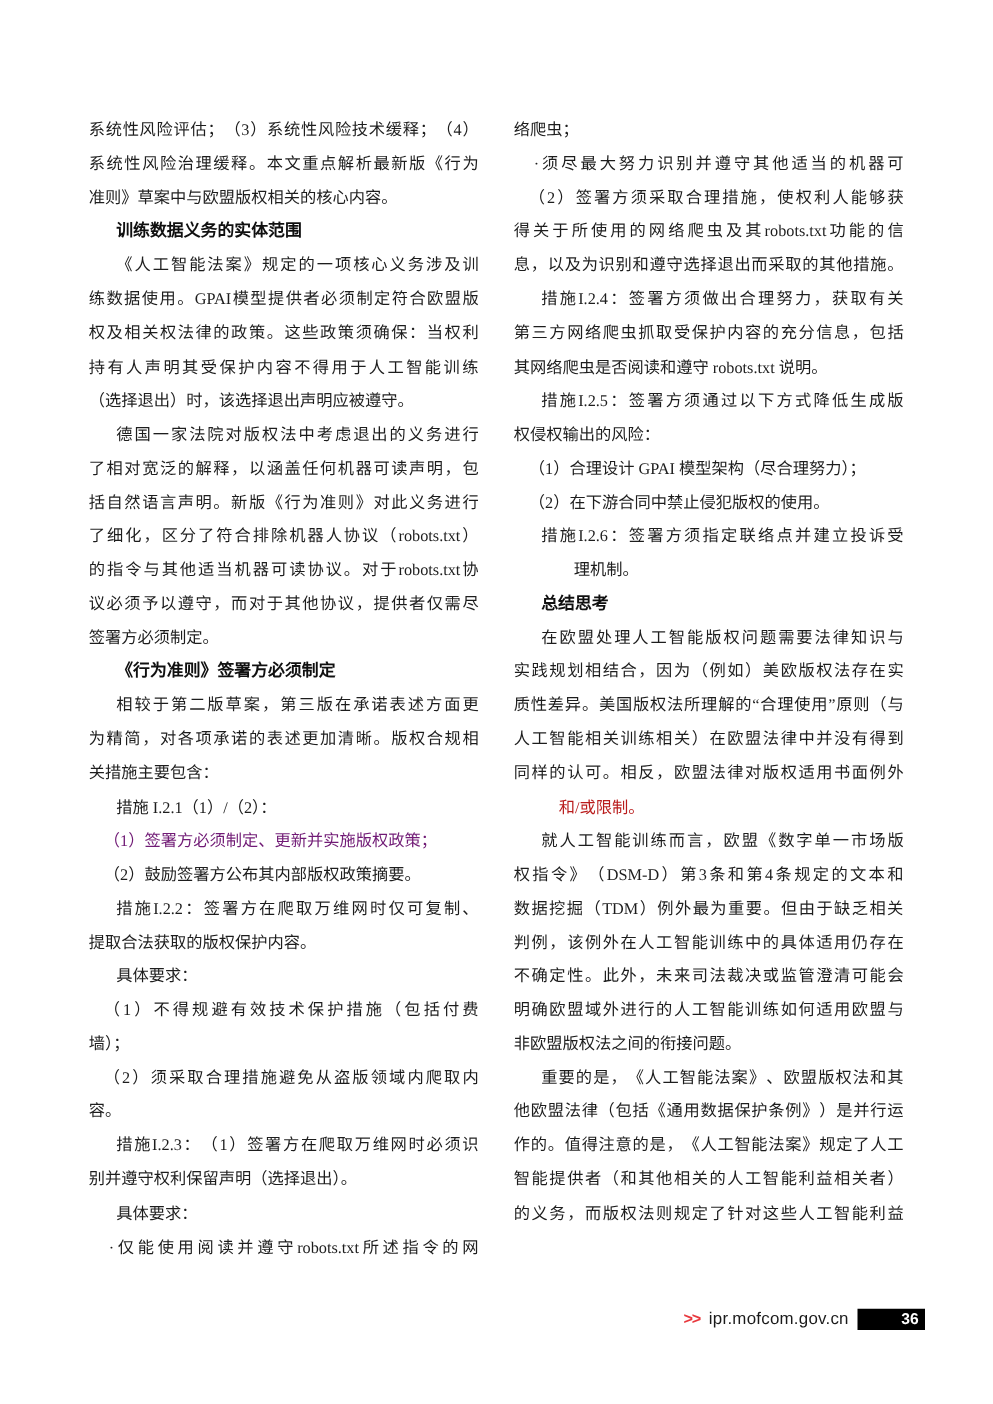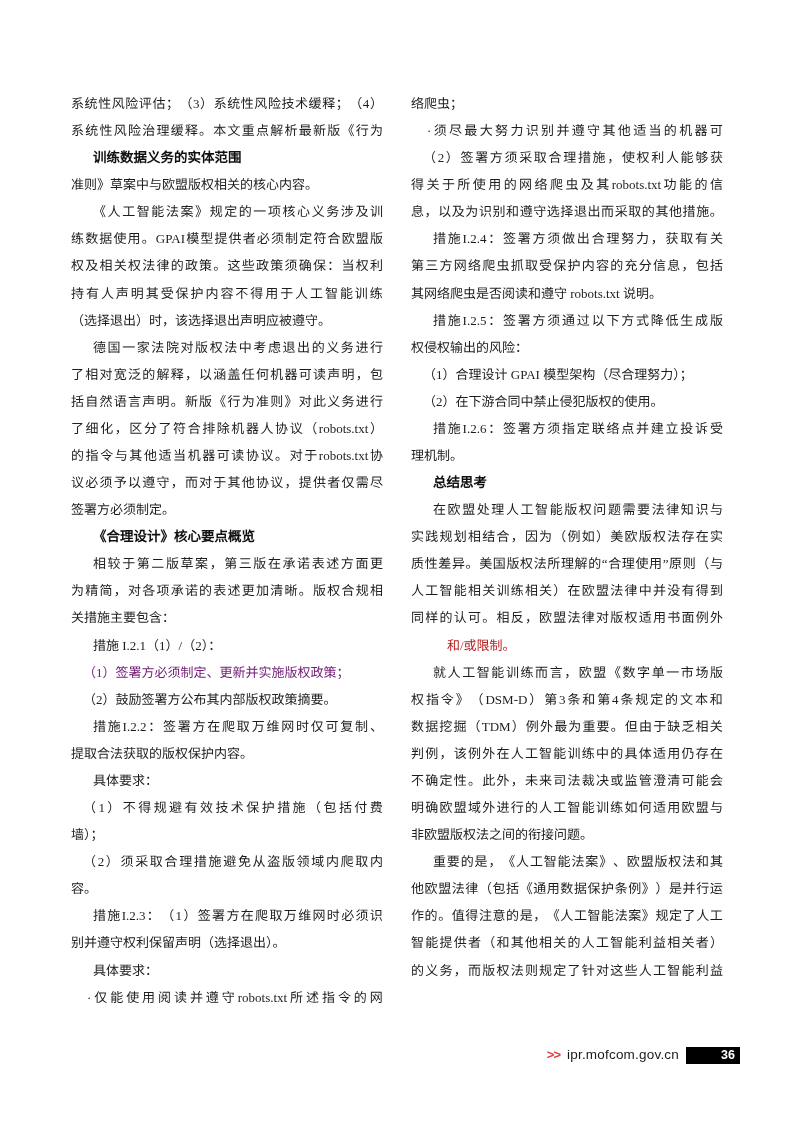--- a/index.html
+++ b/index.html
@@ -86,22 +86,22 @@
           <span>点</span>
           <span>解</span>
           <span>析</span>
           <span>最</span>
           <span>新</span>
           <span>版</span>
           <span>《</span>
           <span>行</span>
           <span>为</span>
         </div>
+        <div class="line" style="color: rgb(29, 29, 29);">准则》草案中与欧盟版权相关的核心内容。</div>
         <div class="line b in-p" style="color: rgb(16, 16, 16);">训练数据义务的实体范围</div>
-        <div class="line" style="color: rgb(29, 29, 29);">准则》草案中与欧盟版权相关的核心内容。</div>
         <div class="line j in-p" style="color: rgb(29, 29, 29);">
           <span>《</span>
           <span>人</span>
           <span>工</span>
           <span>智</span>
           <span>能</span>
           <span>法</span>
           <span>案</span>
           <span>》</span>
           <span>规</span>
@@ -318,21 +318,21 @@
           <span>议</span>
           <span>，</span>
           <span>提</span>
           <span>供</span>
           <span>者</span>
           <span>仅</span>
           <span>需</span>
           <span>尽</span>
         </div>
         <div class="line" style="color: rgb(29, 29, 29);">签署方必须制定。</div>
-        <div class="line b in-p" style="color: rgb(16, 16, 16);">《合理设计》核心要点概览</div>
+        <div class="line b in-p" style="color: rgb(16, 16, 16);">《行为准则》签署方必须制定</div>
         <div class="line j in-p" style="color: rgb(29, 29, 29);">
           <span>相</span>
           <span>较</span>
           <span>于</span>
           <span>第</span>
           <span>二</span>
           <span>版</span>
           <span>草</span>
           <span>案</span>
           <span>，</span>
@@ -666,21 +666,21 @@
           <span>联</span>
           <span>络</span>
           <span>点</span>
           <span>并</span>
           <span>建</span>
           <span>立</span>
           <span>投</span>
           <span>诉</span>
           <span>受</span>
         </div>
-        <div class="line" style="color: rgb(29, 29, 29);">理机制。</div>
+        <div class="line" style="color: rgb(29, 29, 29); margin-left: 48px;">理机制。</div>
         <div class="line b in-p" style="color: rgb(16, 16, 16);">总结思考</div>
         <div class="line j in-p" style="color: rgb(29, 29, 29);">
           <span>在</span>
           <span>欧</span>
           <span>盟</span>
           <span>处</span>
           <span>理</span>
           <span>人</span>
           <span>工</span>
           <span>智</span>

